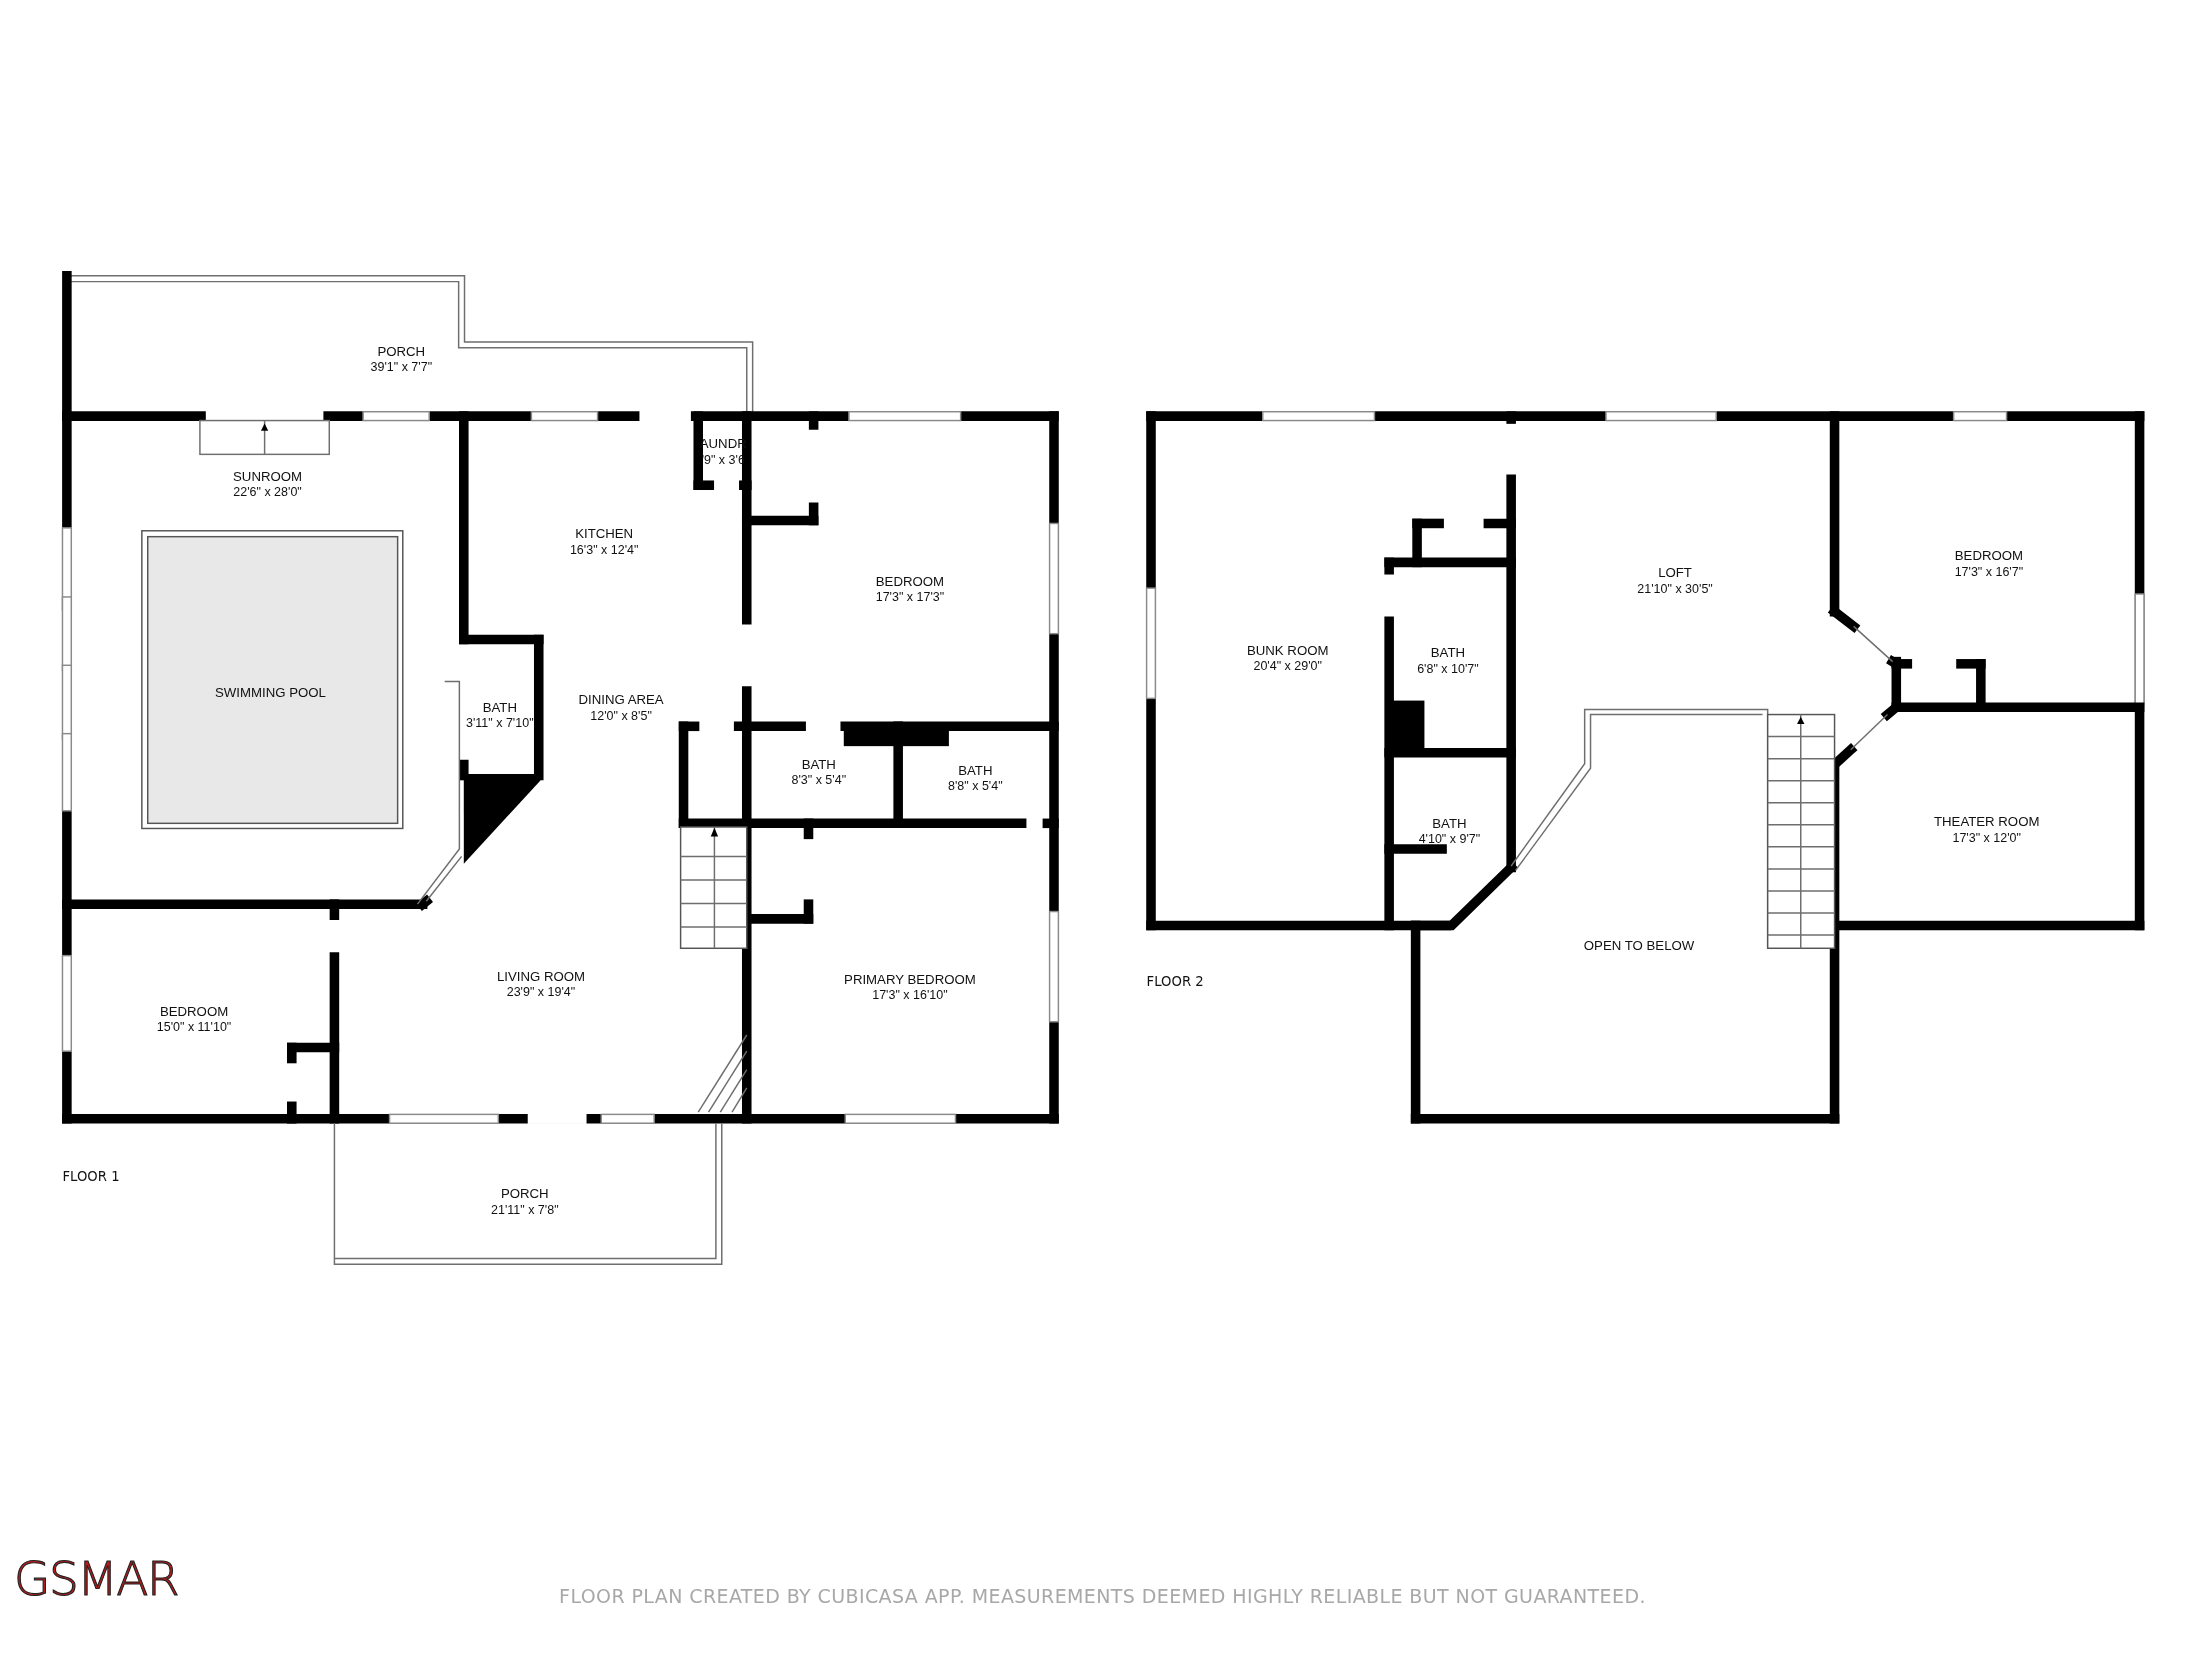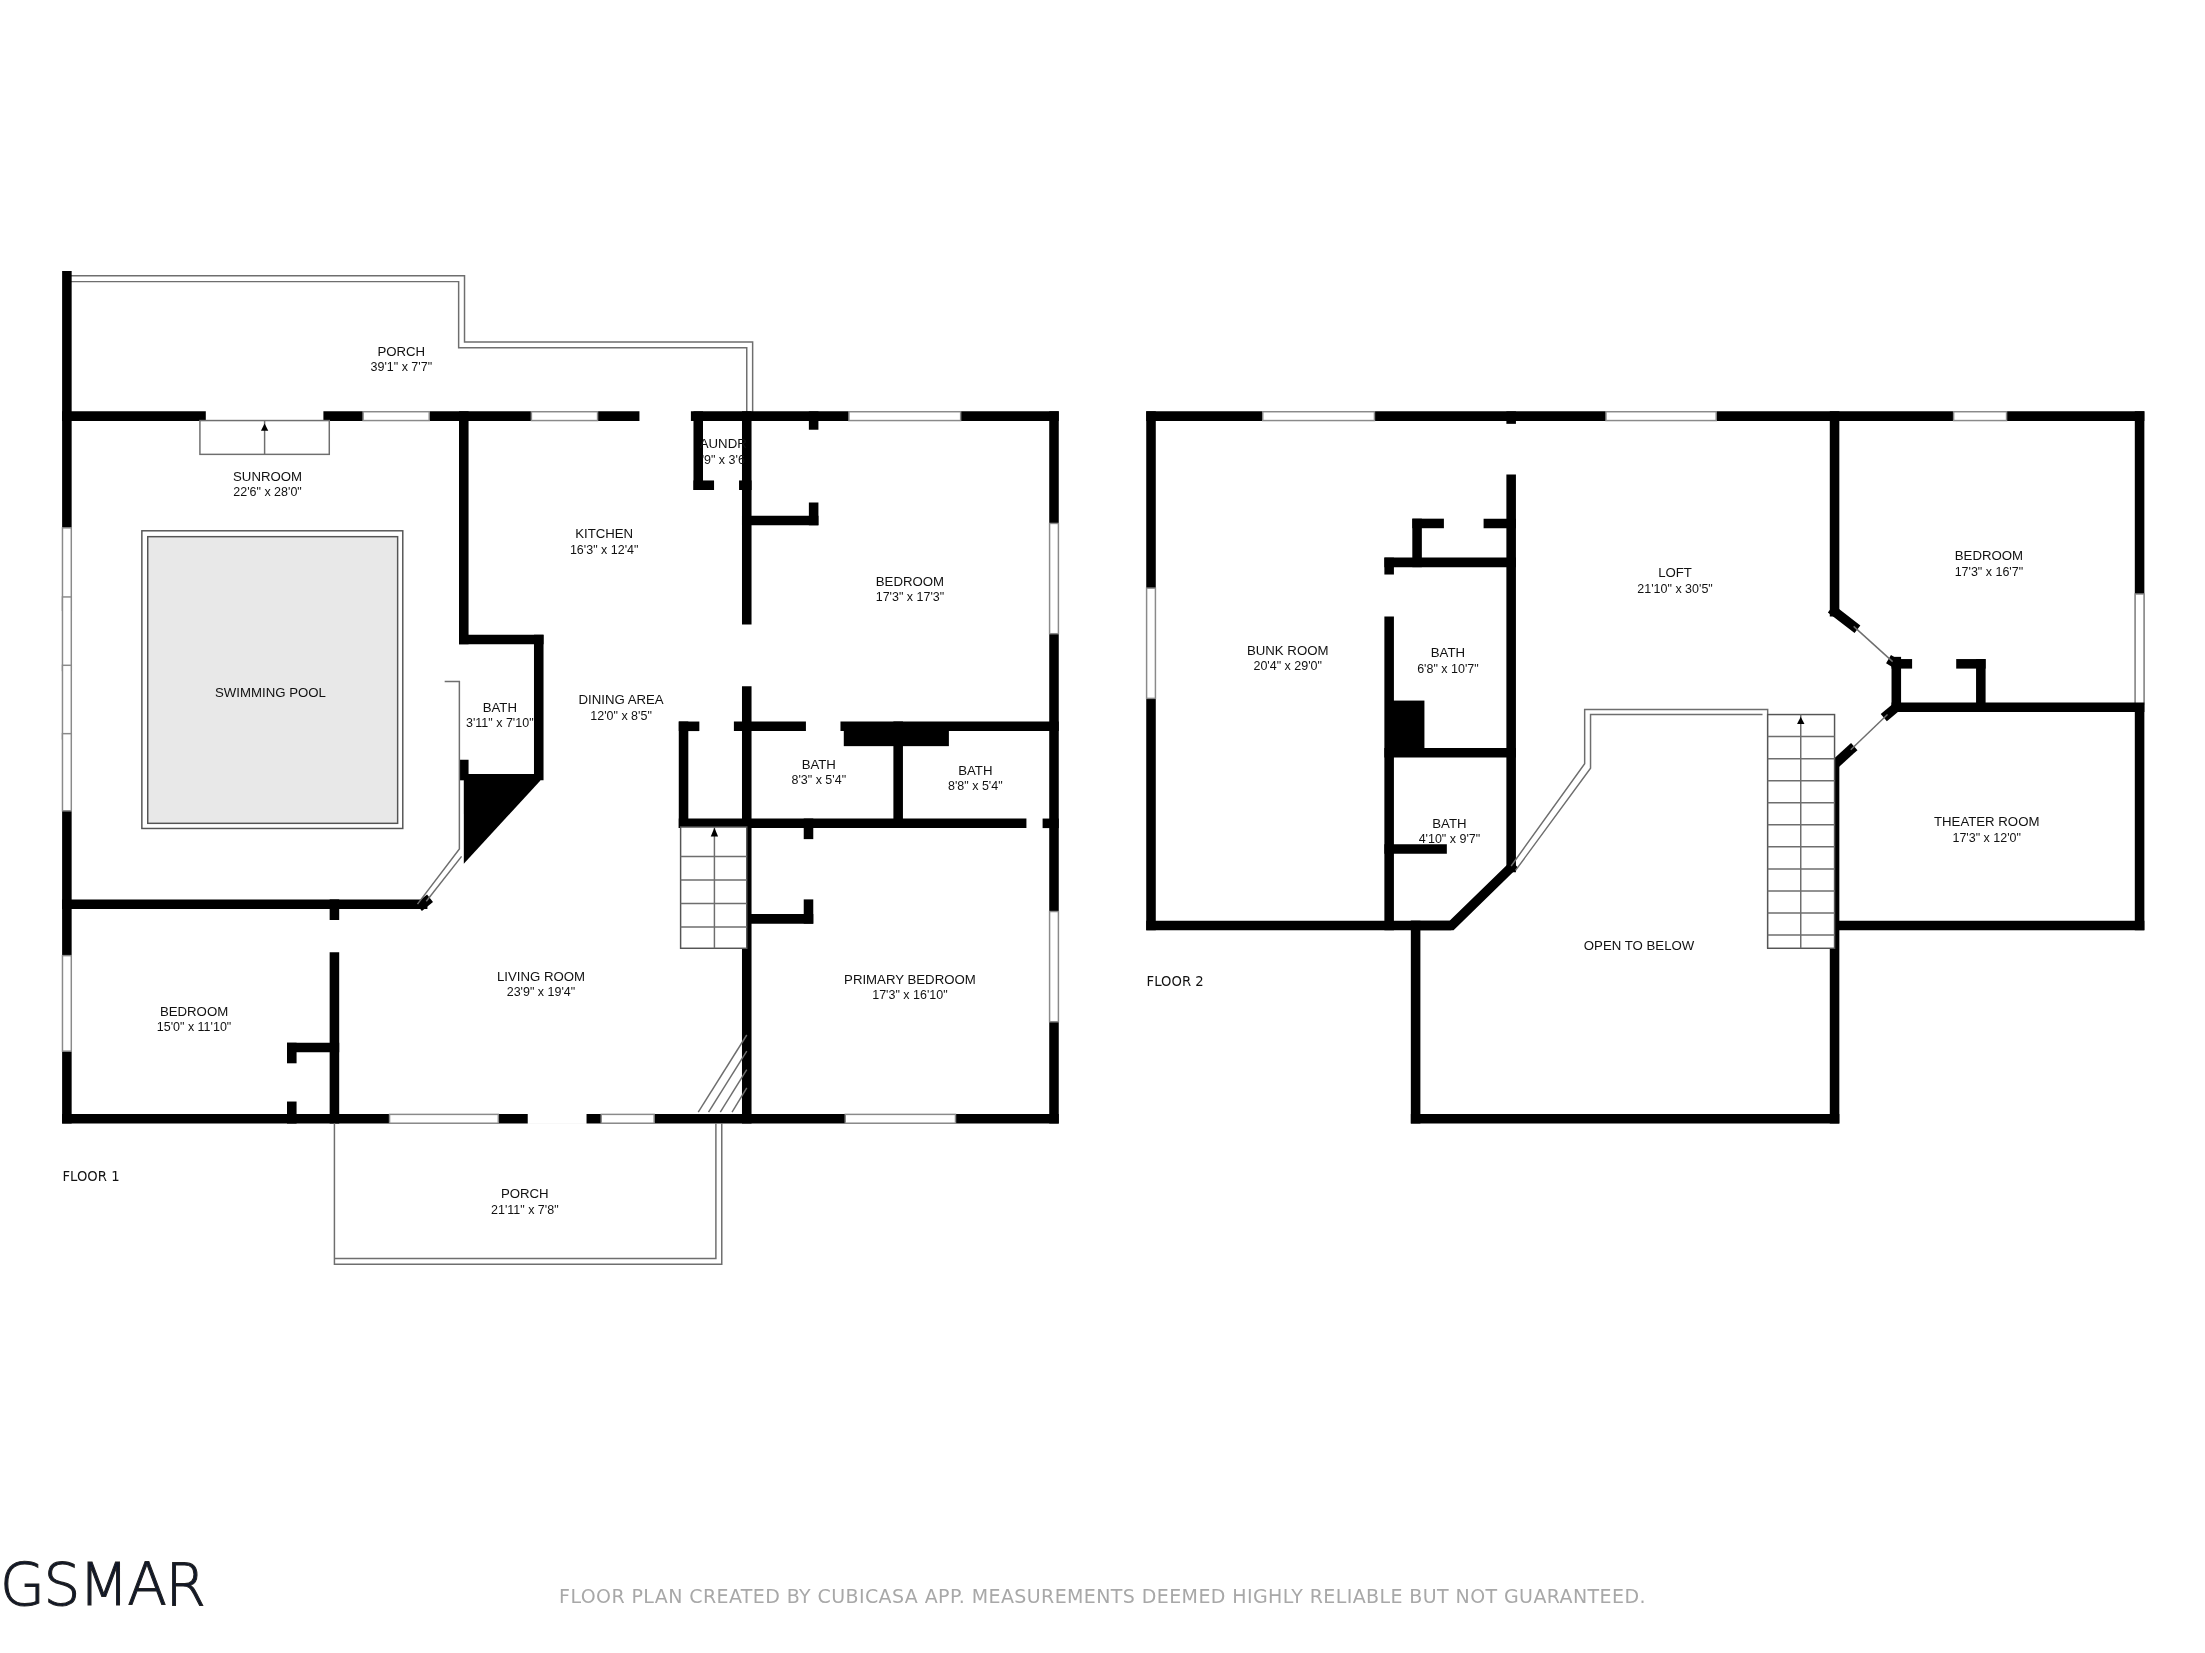--- a/index.html
+++ b/index.html
@@ -10,21 +10,21 @@
   .win { fill: #ffffff; stroke: #8a8a8a; stroke-width: 2; }
   .door { fill: #ffffff; stroke: none; }
   .solid { fill: #000000; }
   .pool { fill: #e8e8e8; stroke: #555555; stroke-width: 2; }
   .pool-outer { fill: #ffffff; stroke: #555555; stroke-width: 2; }
   .stair { fill: #ffffff; stroke: #555555; stroke-width: 2; }
   .room-name { font-family: "Liberation Sans", sans-serif; font-size: 18px; fill: #111111; text-anchor: middle; }
   .room-dim { font-family: "Liberation Sans", sans-serif; font-size: 17px; fill: #111111; text-anchor: middle; }
   .floor-label { font-family: "DejaVu Sans", sans-serif; font-size: 18px; fill: #111111; }
   .disclaimer { position: absolute; left: 0; width: 2205px; top: 1585px; text-align: center; font-family: "DejaVu Sans", sans-serif; font-size: 19px; color: #a8a8a8; letter-spacing: 0.4px; }
-  .logo { position: absolute; left: 0; top: 1551px; font-family: "DejaVu Sans", sans-serif; font-size: 58px; font-weight: 100; color: #0f172a; -webkit-text-stroke: 1.1px #222222; letter-spacing: -1.5px; }
+  .logo { position: absolute; left: 14px; top: 1551px; font-family: "DejaVu Sans", sans-serif; font-size: 47px; font-weight: 100; color: #b91c1c; -webkit-text-stroke: 1.1px #222222; letter-spacing: -1.5px; }
   .tick { fill: #000000; }
 </style>
 </head>
 <body>
 
 <svg id="plan" viewBox="0 0 3000 2250" xmlns="http://www.w3.org/2000/svg">
 
   <g>
 
     <g>

